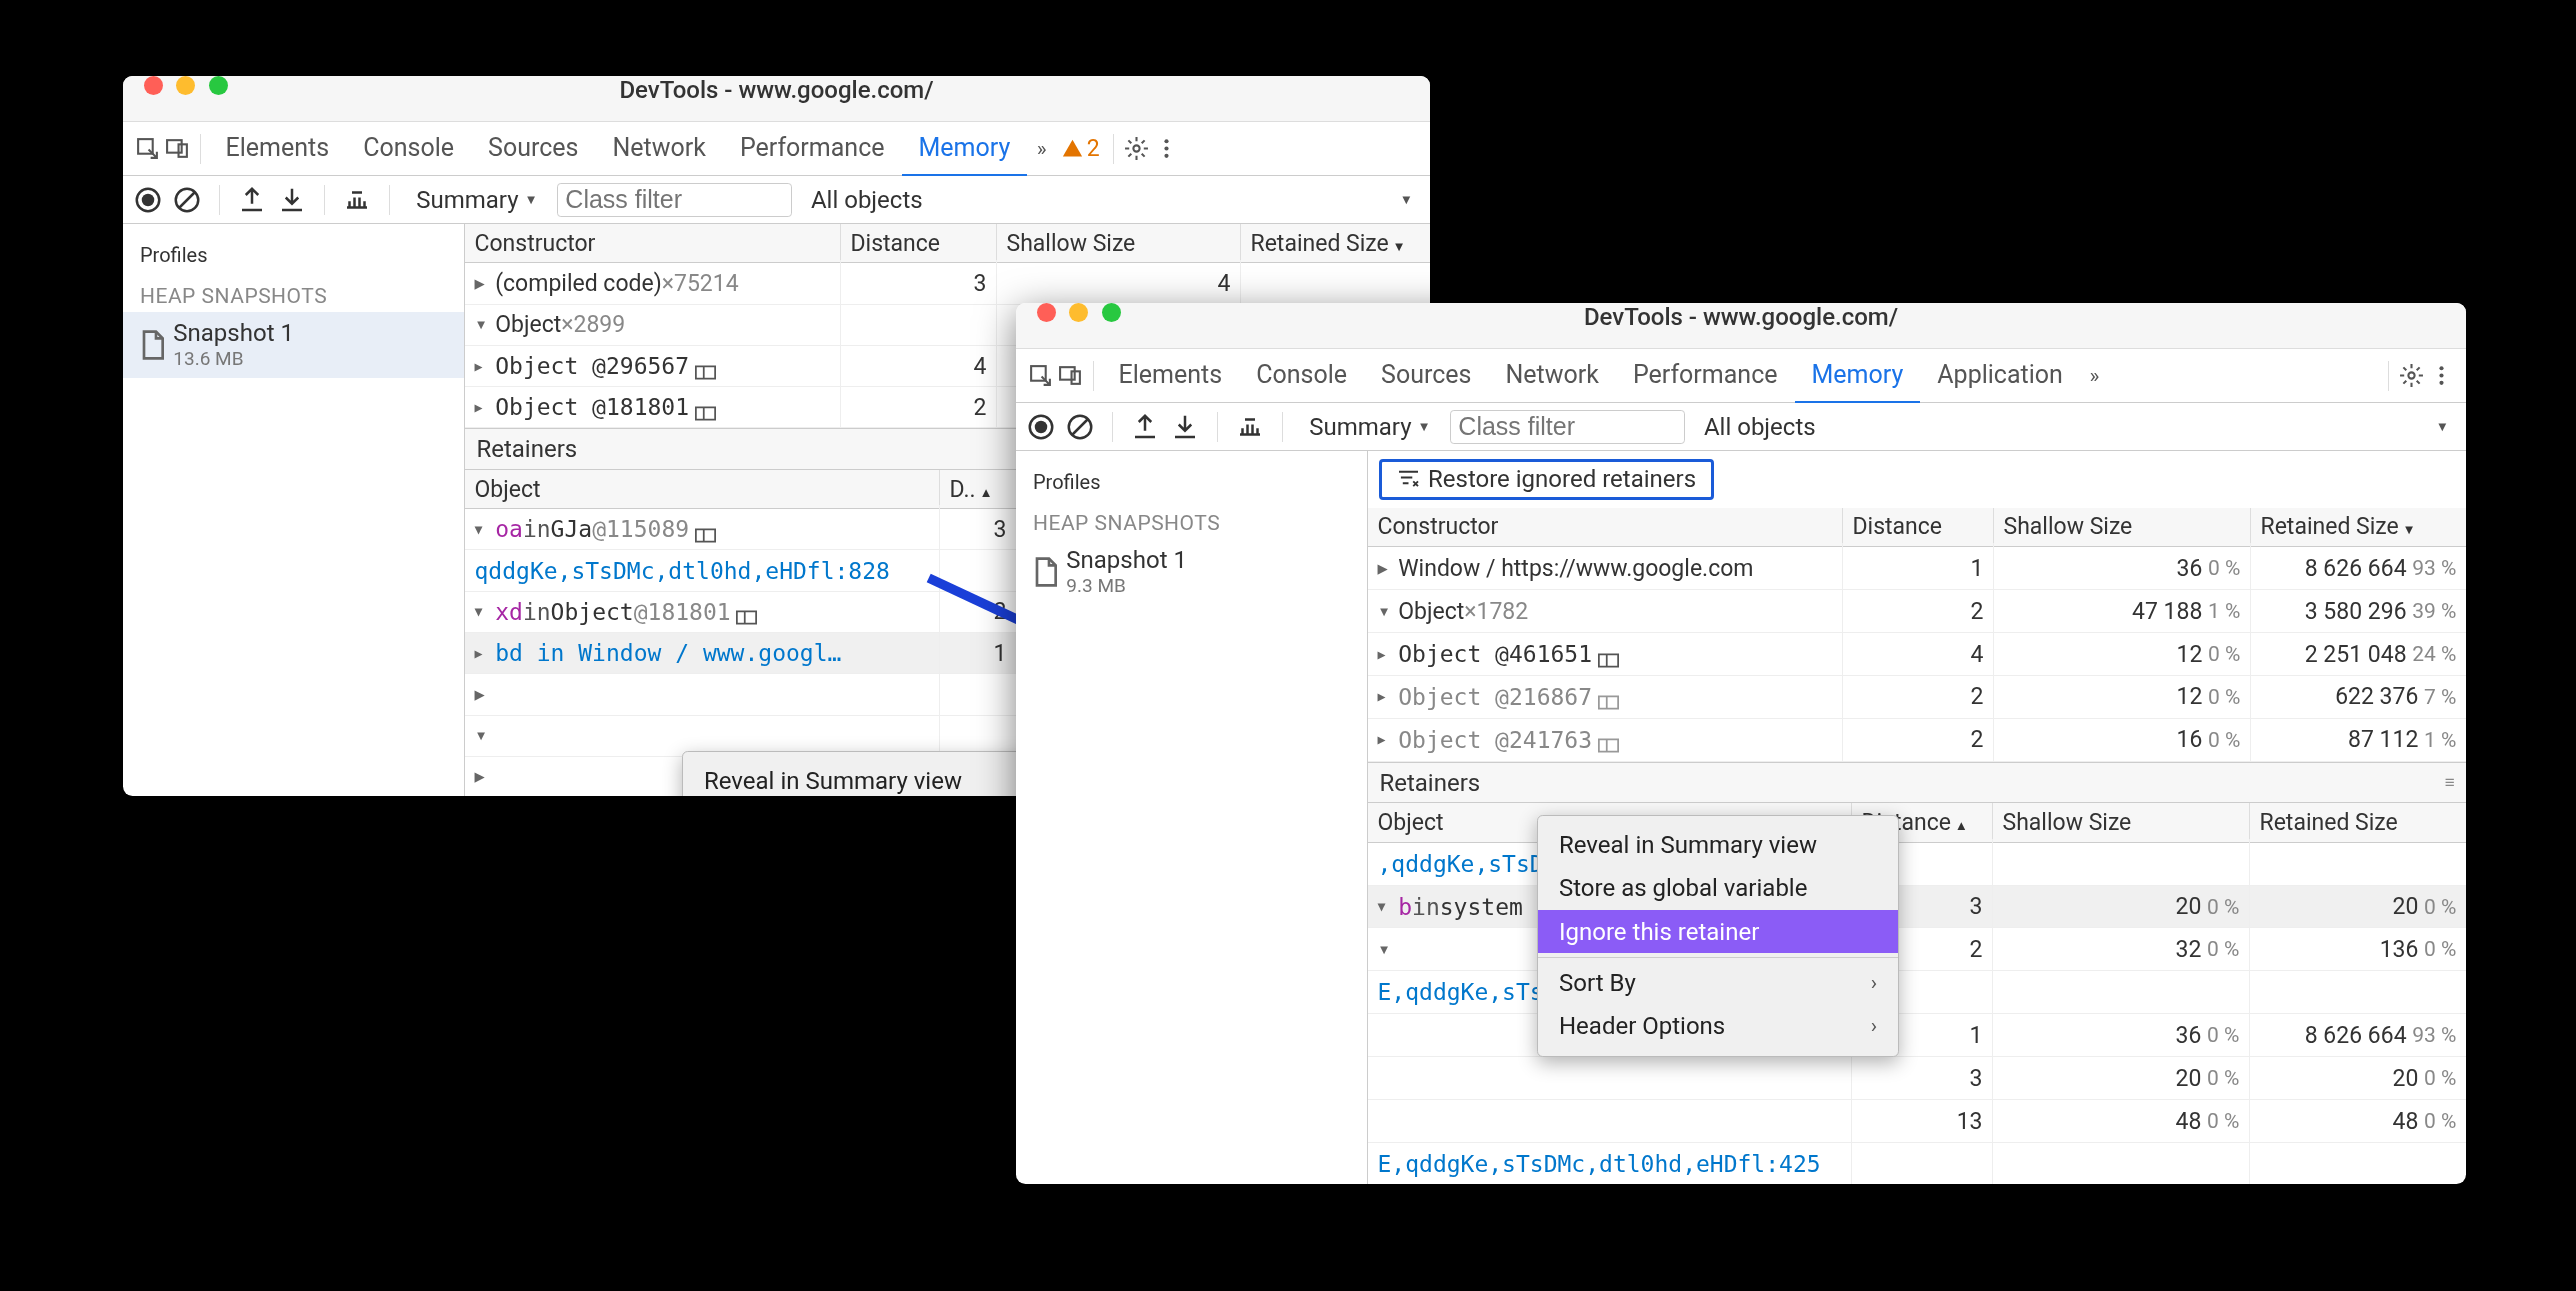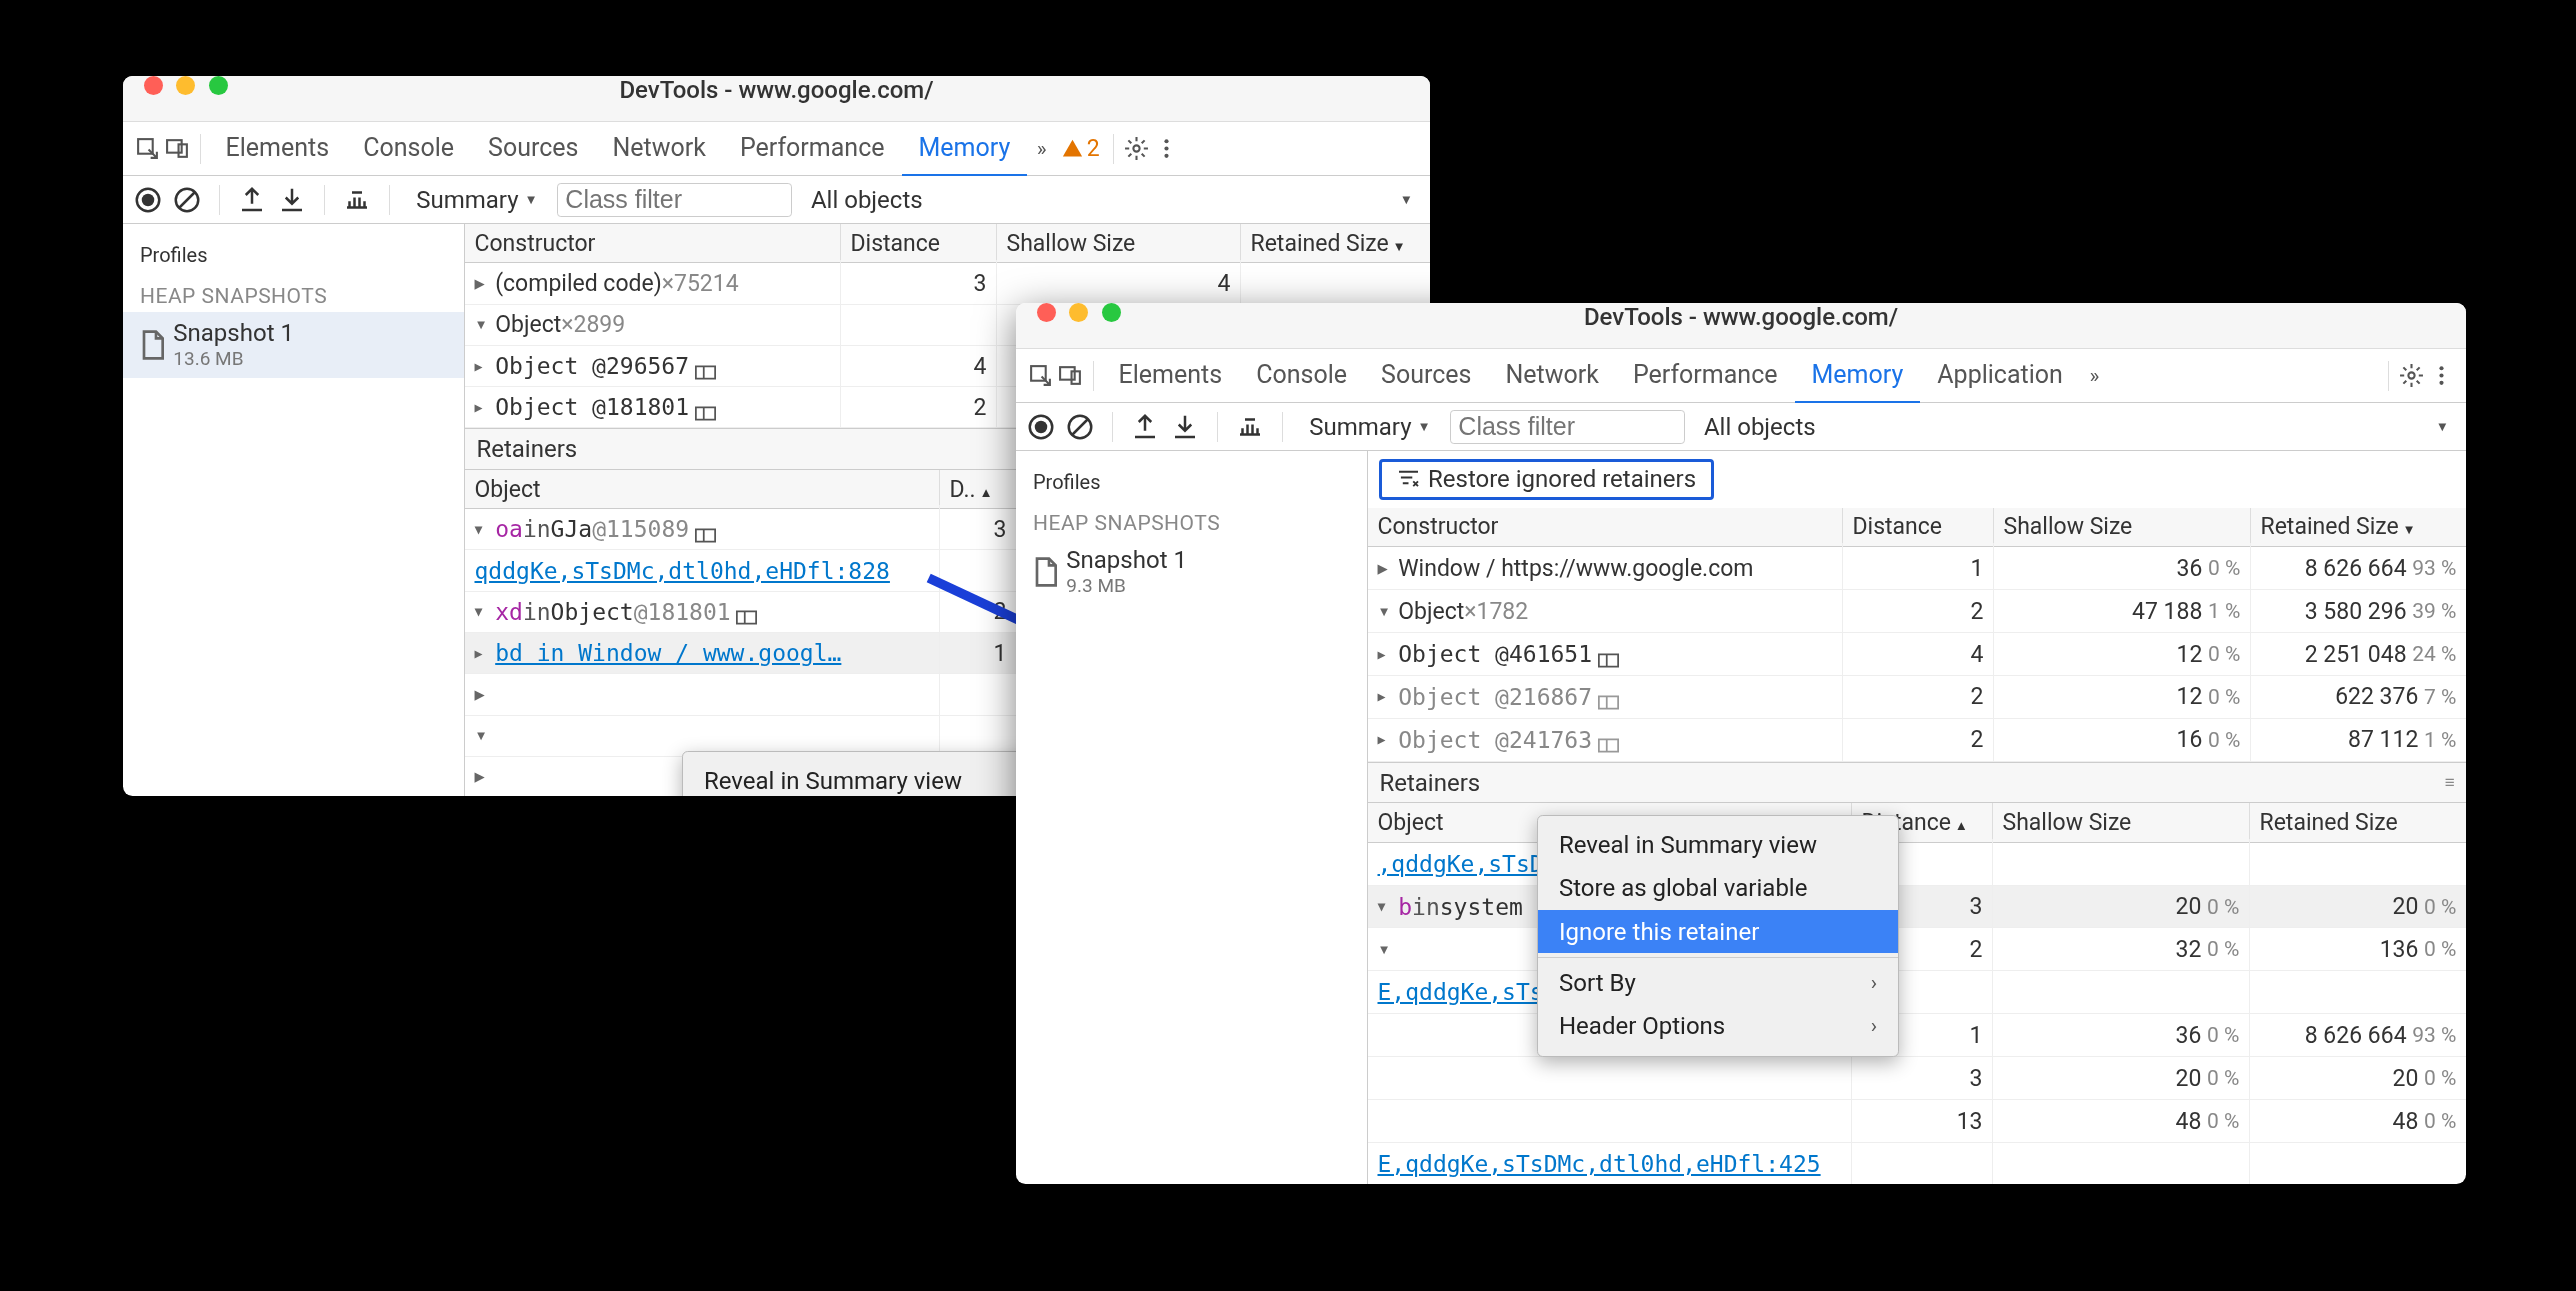--- a/index.html
+++ b/index.html
@@ -50,28 +50,28 @@
   .muted{color:#888}
   .tri2{display:inline-block;width:15px;font-size:13.3px;color:#666;margin-right:5.7px}
   .indent1{padding-left:9.5px}
   .indent2{padding-left:34px}
   .indent3{padding-left:59px}
   .panel-h{background:#f7f7f7;border-top:0.9px solid #ccc;border-bottom:0.9px solid #ccc;padding:5.7px 11.4px;font-size:24px}
   .kw-prop{color:#a626a4}
   .kw-in{color:#555}
   .kw-cls{color:#333}
   .kw-id{color:#888}
-  .kw-link{color:#0077cc;text-decoration:underline}
+  .kw-link{color:#0077cc;}
   .dev-ico{width:21px;height:15px;display:inline-block;margin-left:5.7px}
   .dev-ico svg{width:100%;height:100%}
   .ctx{position:absolute;background:#f0f0f0;border:0.9px solid #bbb;border-radius:5.7px;box-shadow:0 5.7px 19px rgba(0,0,0,.3);padding:7.6px 0;min-width:360px}
   .w1 .ctx{left:559px;top:675px}
   .w2 .ctx{left:1535px;top:900px}
   .ctx-item{padding:7.6px 21px;font-size:24px;color:#222;display:flex;align-items:center;justify-content:space-between}
-  .ctx-item.sel{background:#3b82f6;color:#fff}
+  .ctx-item.sel{background:#8b5cf6;color:#fff}
   .ctx-sep{height:0.9px;background:#ccc;margin:3.8px 0}
   .chev{font-size:21px;color:#555}
   .arrow{position:absolute;left:919px;top:559px;width:351px;height:180px;pointer-events:none}
   
   .w1 .gridh .c1,.w1 .row .c1{flex:0 0 356px}
   .w1 .gridh .c2,.w1 .row .c2{flex:0 0 136px}
   .w1 .gridh .c3,.w1 .row .c3{flex:0 0 224px}
   .w1 .gridh .c4,.w1 .row .c4{flex:1}
   .w1 .ret .c1{flex:0 0 455px}
   .w1 .ret .c2{flex:0 0 57px}

